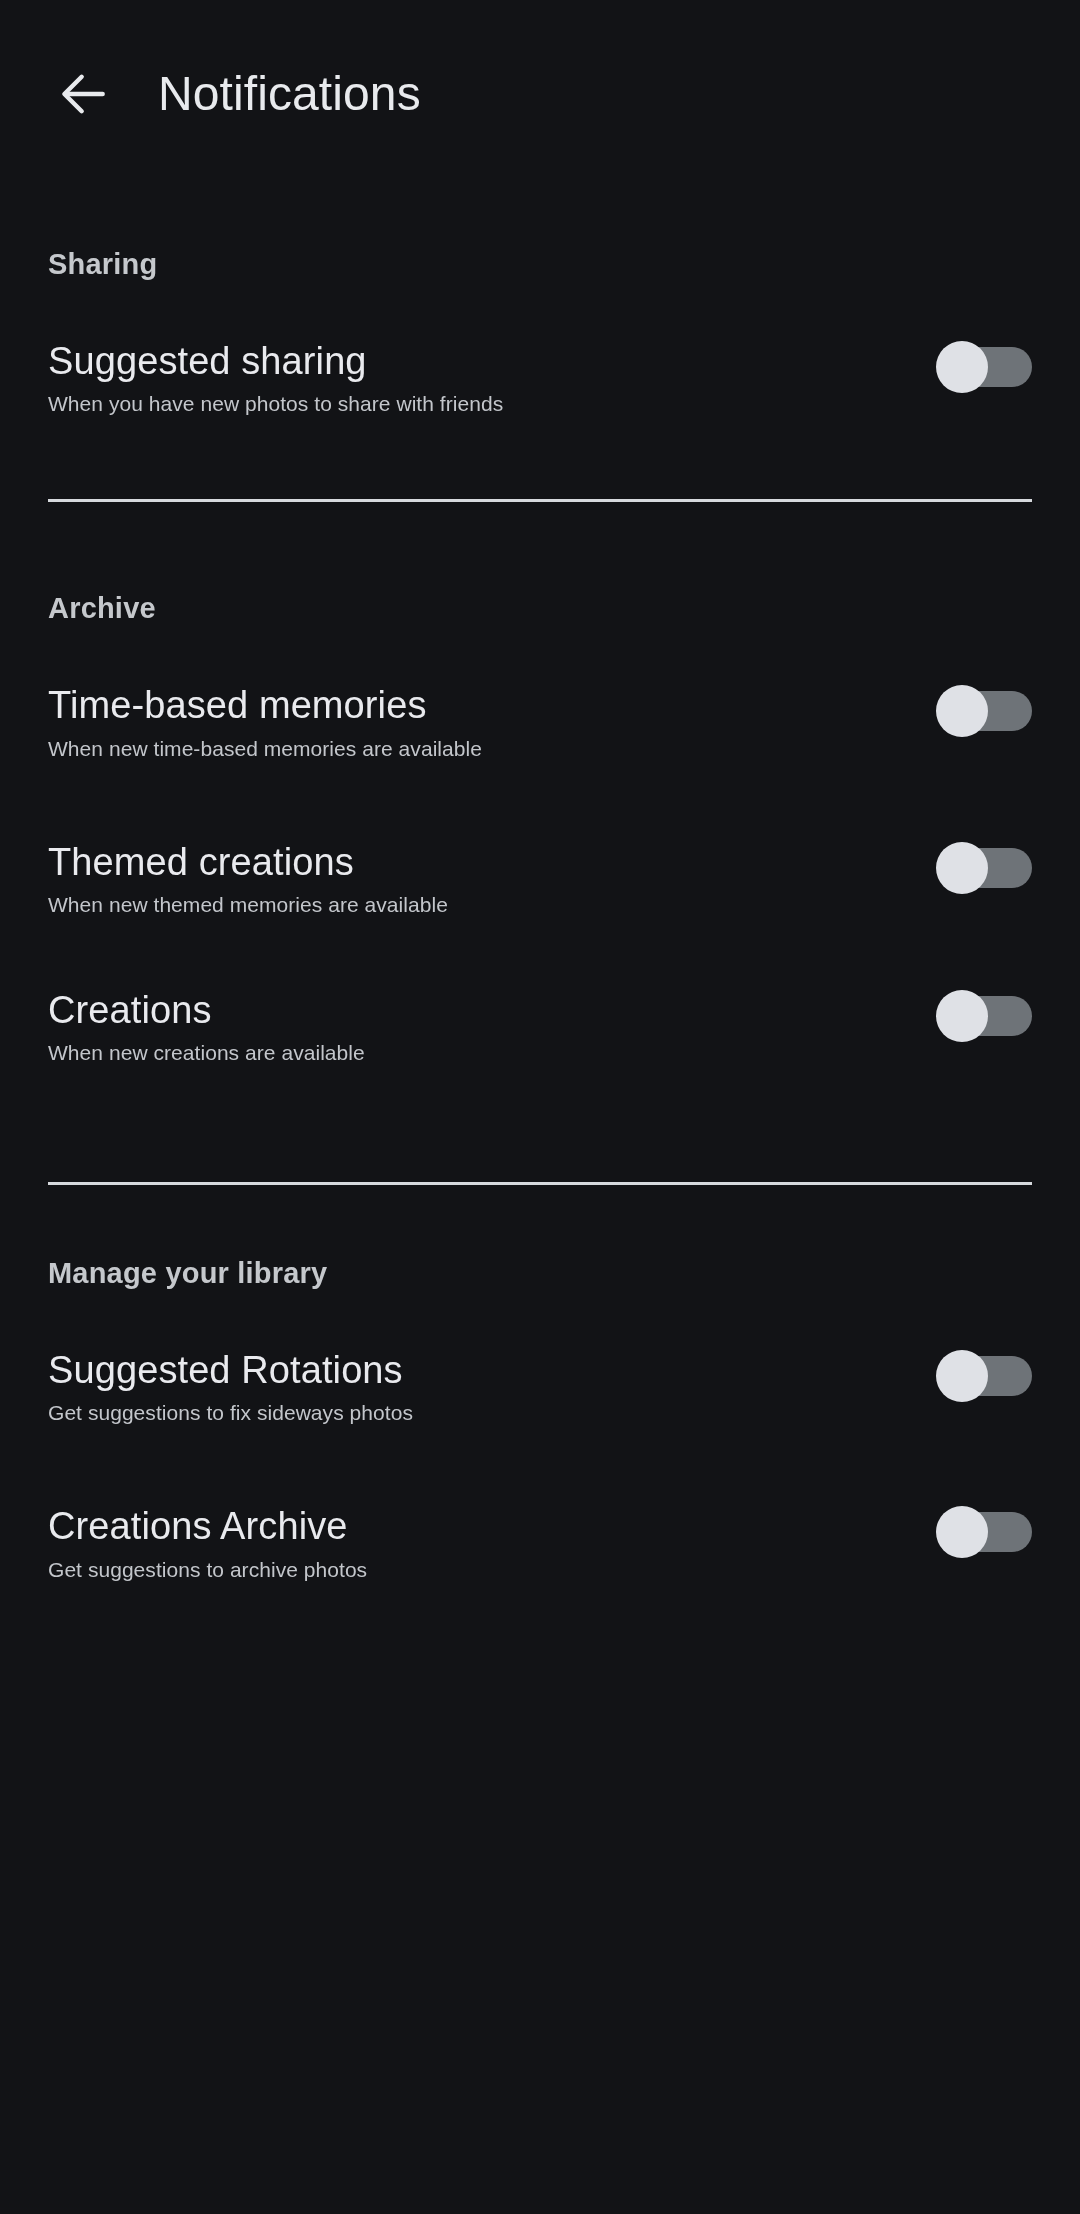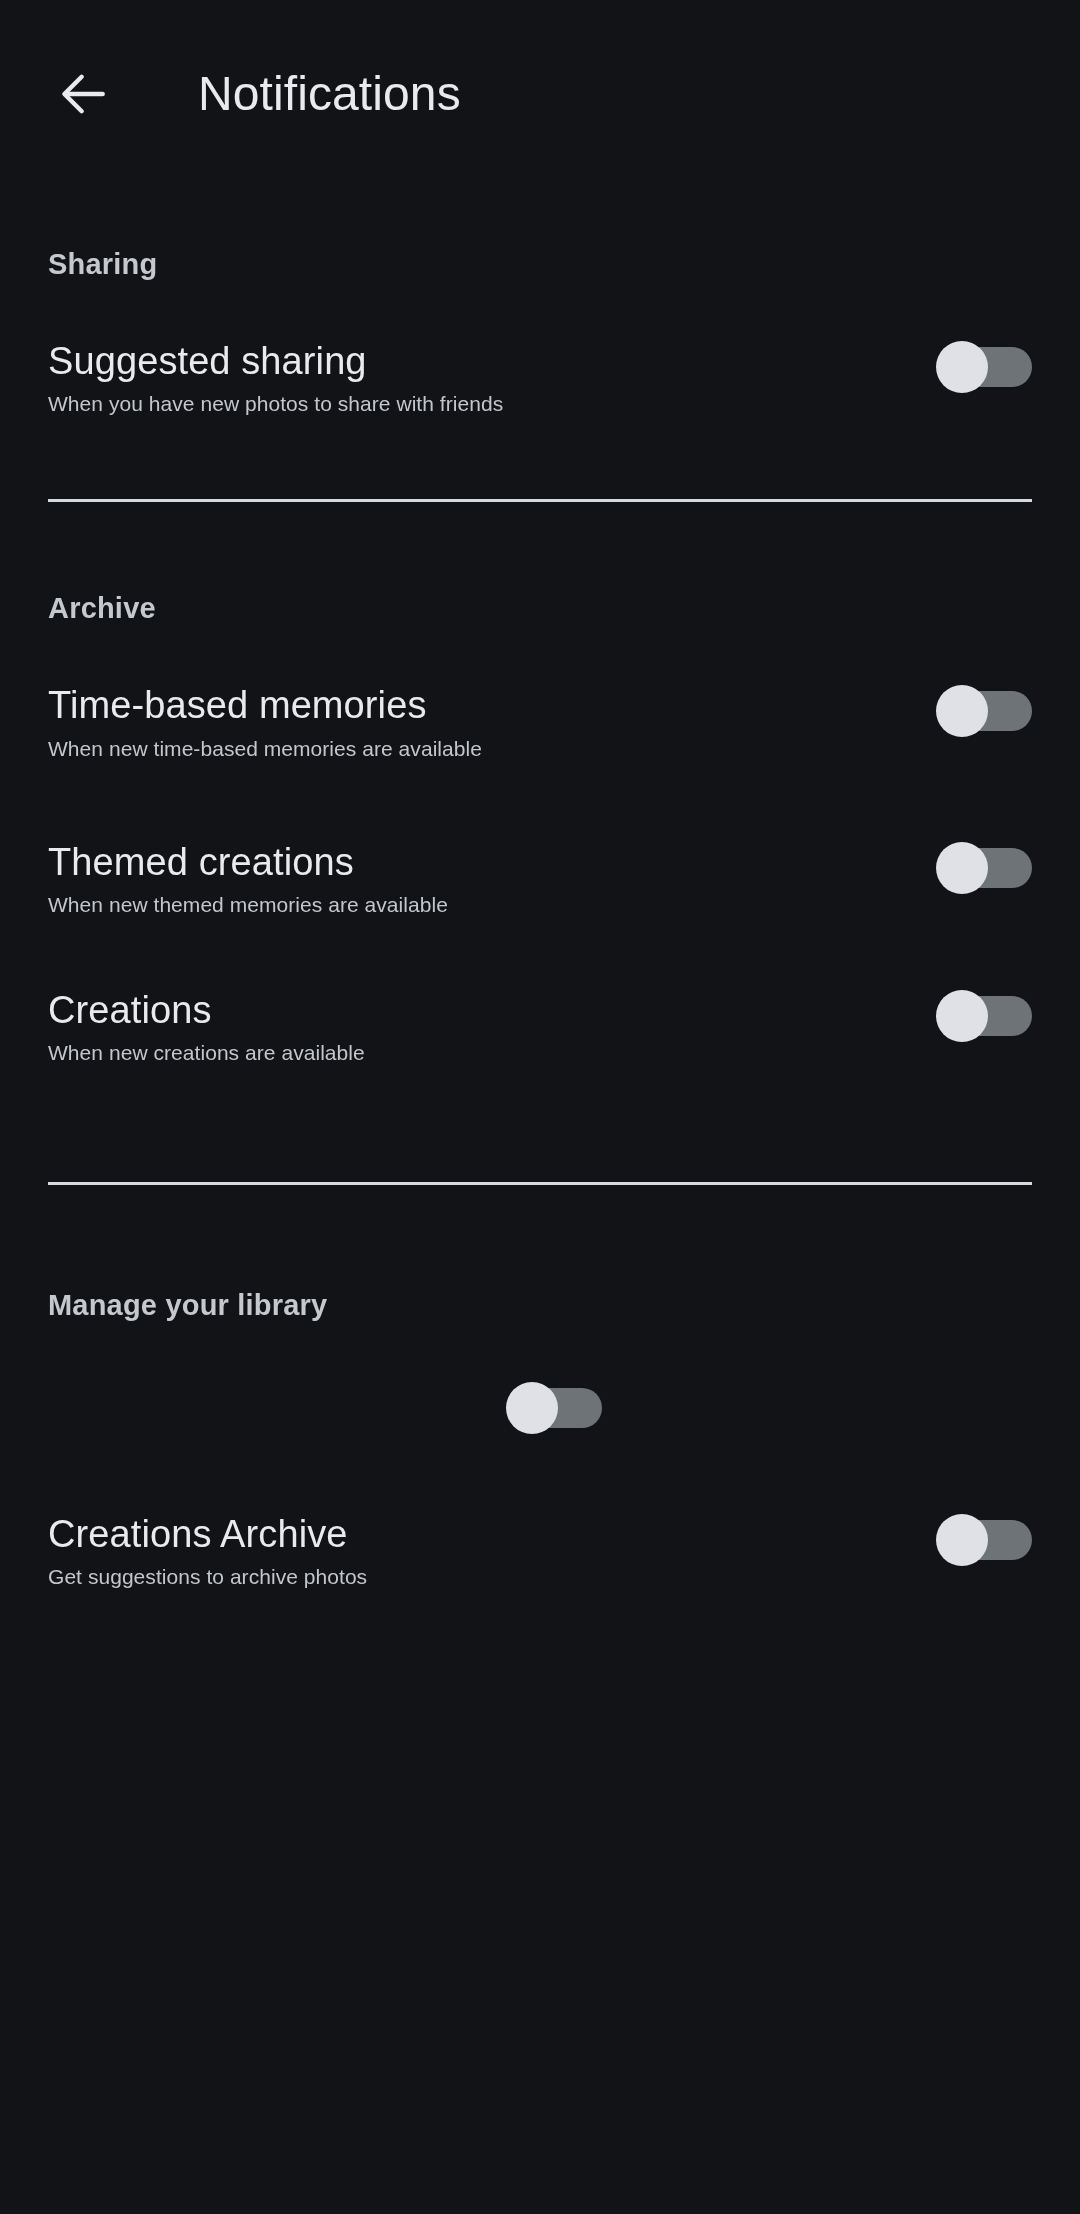--- a/index.html
+++ b/index.html
@@ -33,21 +33,21 @@
     cursor: pointer;
     background: none;
     border: 0;
     padding: 0;
   }
   .back-btn svg { display: block; }
   .appbar-title {
     font-size: 48px;
     font-weight: 400;
     color: #e8eaed;
-    margin-left: 72px;
+    margin-left: 32px;
     letter-spacing: 0.1px;
     line-height: 1;
     white-space: nowrap;
   }
 
   
   .section { padding: 0; }
   .section-header {
     font-size: 29px;
     font-weight: 700;
@@ -127,21 +127,21 @@
   }
 
   
   .sp-sharing-head { padding-top: 62px; }
   .sp-after-head   { margin-top: 62px; }
   .sp-gap-lg       { margin-top: 80px; }
   .sp-gap-md       { margin-top: 72px; }
   .pre-div-1       { margin-top: 82px; }
   .post-div-1      { margin-top: 92px; }
   .pre-div-2       { margin-top: 116px; }
-  .post-div-2      { margin-top: 106px; }
+  .post-div-2      { margin-top: 74px; }
 </style>
 </head>
 <body>
 
 <div class="appbar">
   <button class="back-btn">
     <span>
       <svg width="56" height="56" viewBox="0 0 24 24" fill="none" stroke="#e8eaed" stroke-width="1.9" stroke-linecap="round" stroke-linejoin="round">
         <line x1="20" y1="12" x2="4.6" y2="12"></line>
         <polyline points="11,4.6 3.6,12 11,19.4"></polyline>
@@ -212,20 +212,24 @@
     </div>
   </div>
 </div>
 
 <div class="divider pre-div-2"></div>
 
 <div class="section">
   <div class="section-header post-div-2">Manage your library</div>
 
   <div class="row sp-after-head">
+    <div class="row-text">
+      <div class="row-title">Suggested Rotations</div>
+      <div class="row-desc">Get suggestions to fix sideways photos</div>
+    </div>
     <div class="row-control">
       <div class="toggle">
         <div class="track"></div>
         <div class="thumb"></div>
       </div>
     </div>
   </div>
 
   <div class="row sp-gap-lg">
     <div class="row-text">

